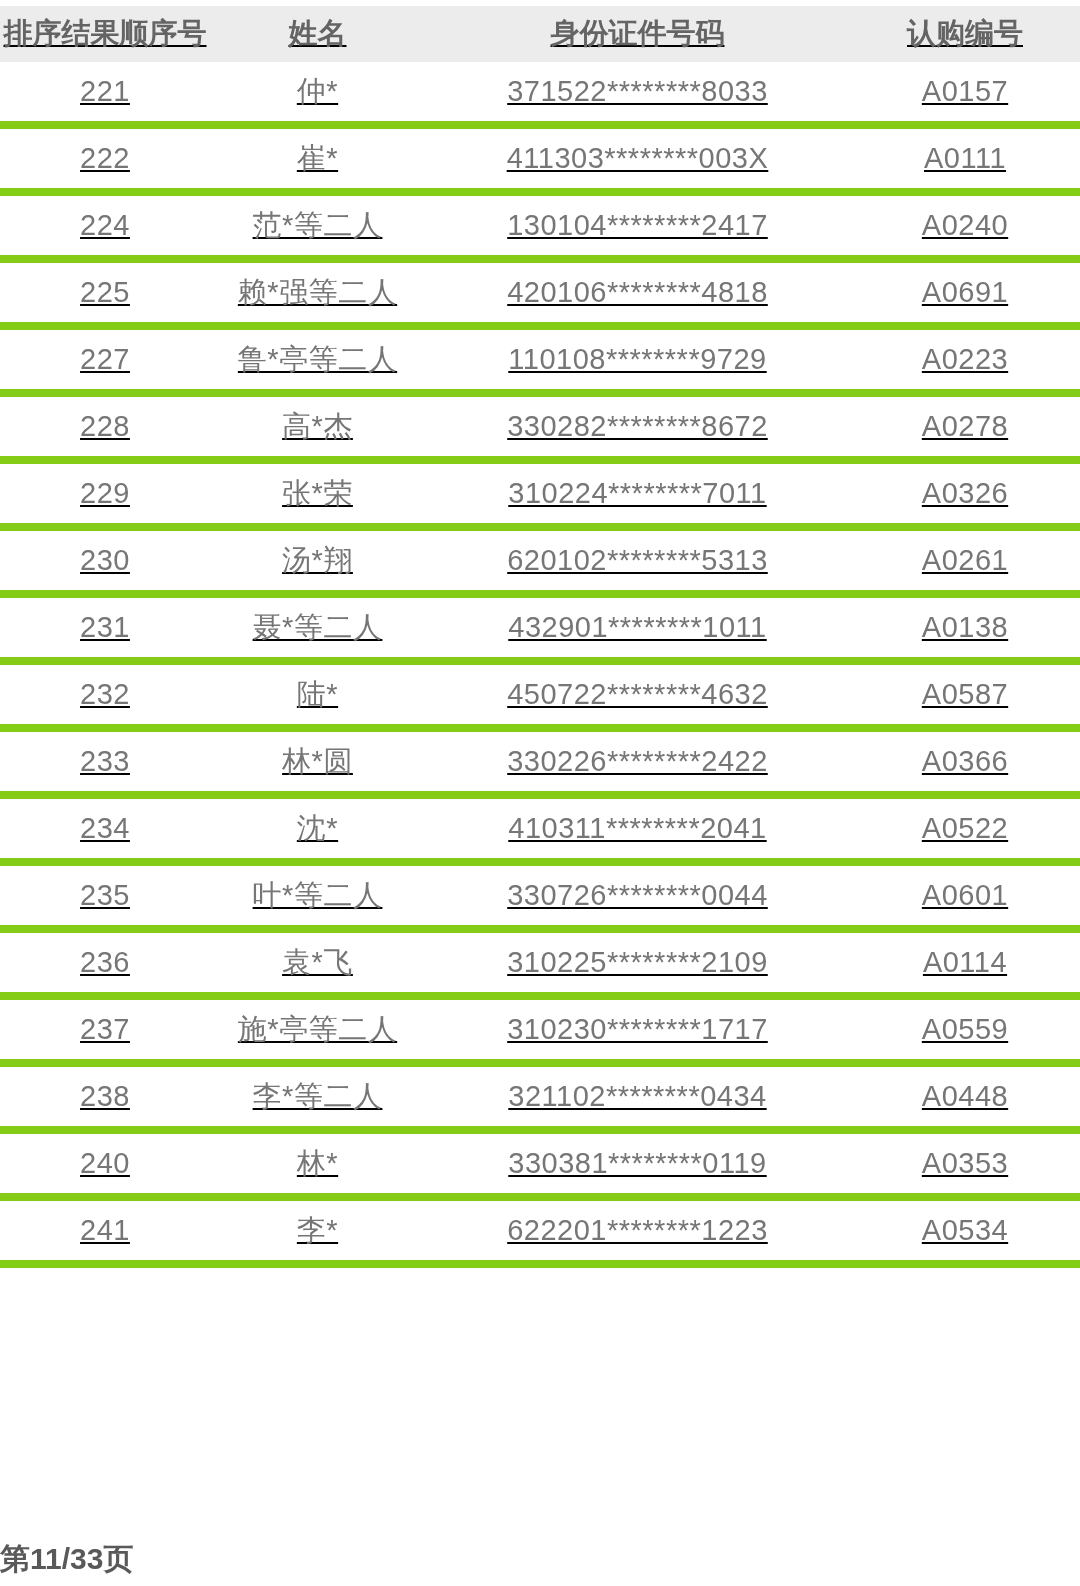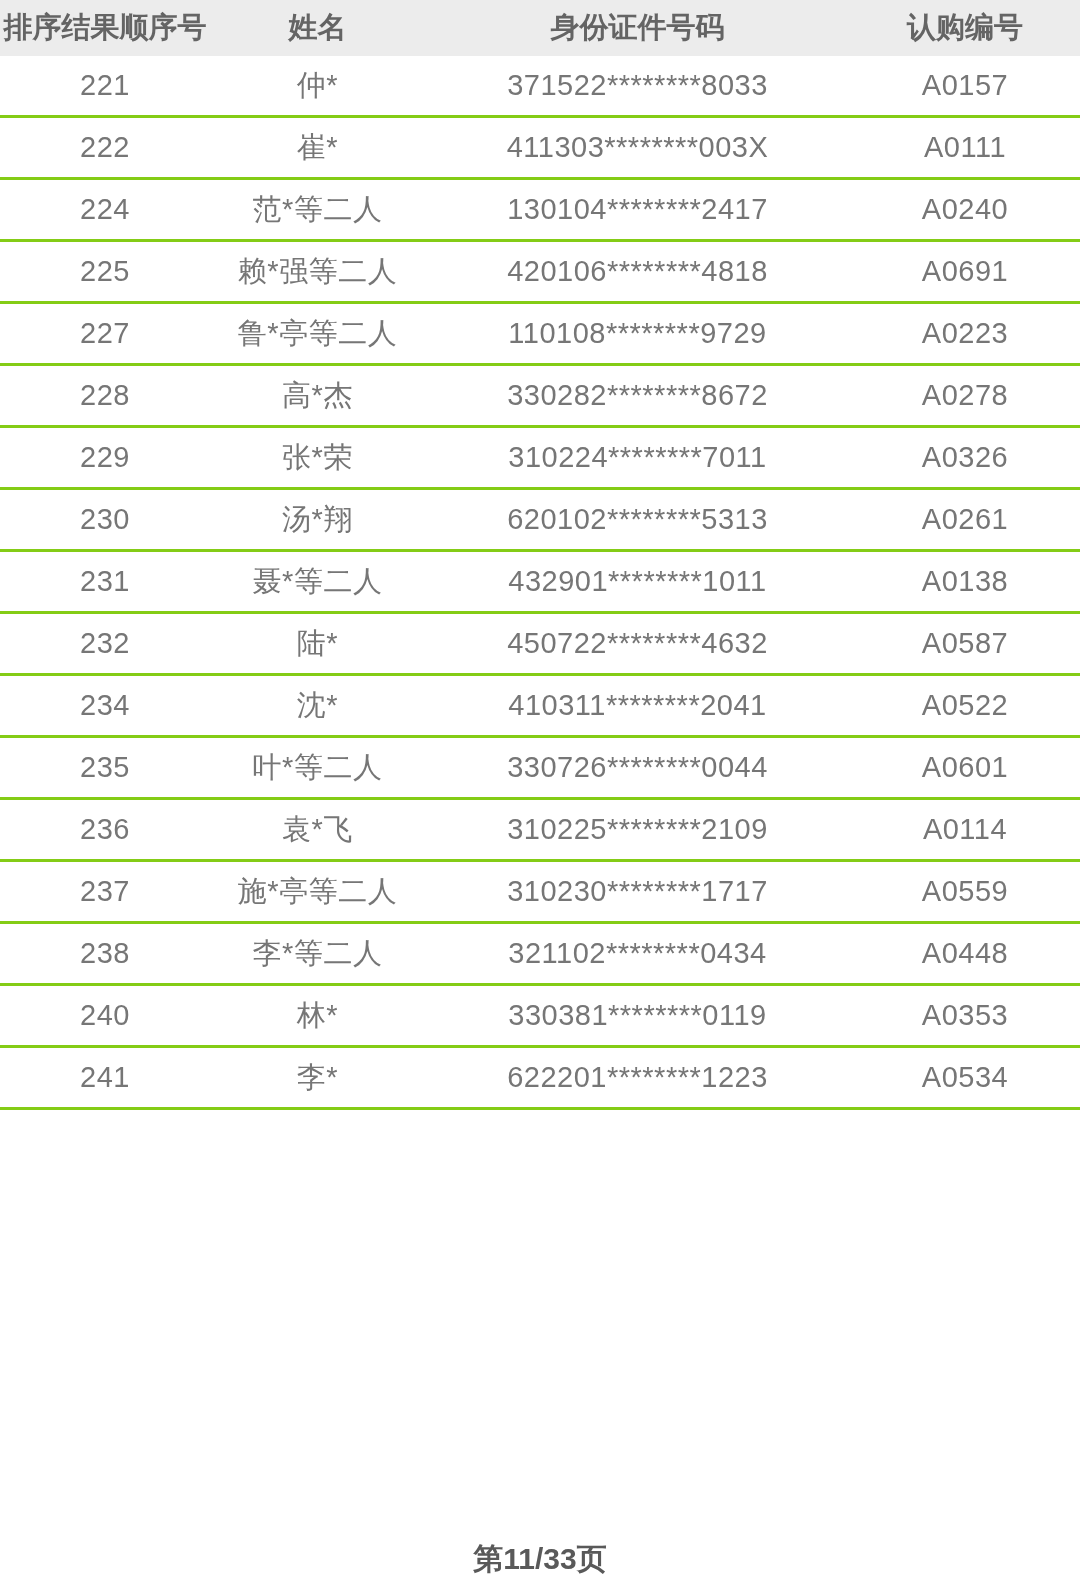--- a/index.html
+++ b/index.html
@@ -8,20 +8,22 @@
     background: #ffffff;
     font-family: "Liberation Sans", "DejaVu Sans", sans-serif;
   }
   body {
     width: 1080px;
     height: 1586px;
     position: relative;
     overflow: hidden;
   }
   .sheet {
+    padding-top: 6px;
+    text-decoration: underline;
   }
   table.alloc-table {
     width: 1080px;
     border-collapse: collapse;
     table-layout: fixed;
   }
   table.alloc-table col.c-seq  { width: 210px; }
   table.alloc-table col.c-name { width: 215px; }
   table.alloc-table col.c-id   { width: 425px; }
   table.alloc-table col.c-code { width: 230px; }
@@ -40,28 +42,28 @@
     height: 59px;
     font-size: 29px;
     color: #767676;
     text-align: center;
     vertical-align: middle;
     padding: 0;
     background: #ffffff;
     letter-spacing: 0.5px;
   }
   tbody tr {
-    border-bottom: 3px solid #84cc16;
+    border-bottom: 8px solid #84cc16;
   }
   .page-footer {
     position: absolute;
     left: 0;
     bottom: 6px;
     width: 100%;
-    text-align: center;
+    text-align: left;
     font-size: 30px;
     font-weight: bold;
     color: #595959;
   }
 </style>
 </head>
 <body>
 
 <div class="sheet">
   <table class="alloc-table">
@@ -134,20 +136,26 @@
           <td>432901********1011</td>
           <td>A0138</td>
         </tr>
         <tr>
           <td>232</td>
           <td>陆*</td>
           <td>450722********4632</td>
           <td>A0587</td>
         </tr>
         <tr>
+          <td>233</td>
+          <td>林*圆</td>
+          <td>330226********2422</td>
+          <td>A0366</td>
+        </tr>
+        <tr>
           <td>234</td>
           <td>沈*</td>
           <td>410311********2041</td>
           <td>A0522</td>
         </tr>
         <tr>
           <td>235</td>
           <td>叶*等二人</td>
           <td>330726********0044</td>
           <td>A0601</td>

